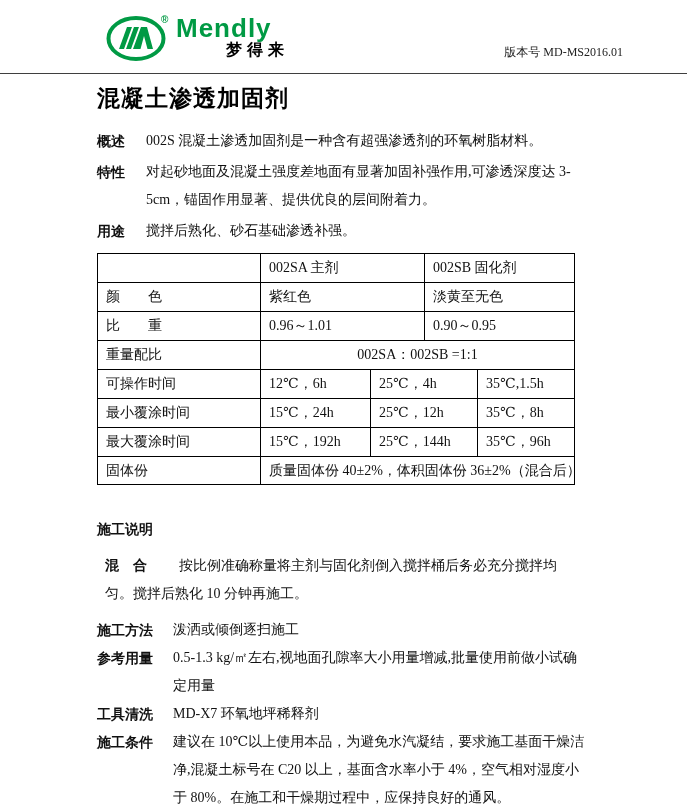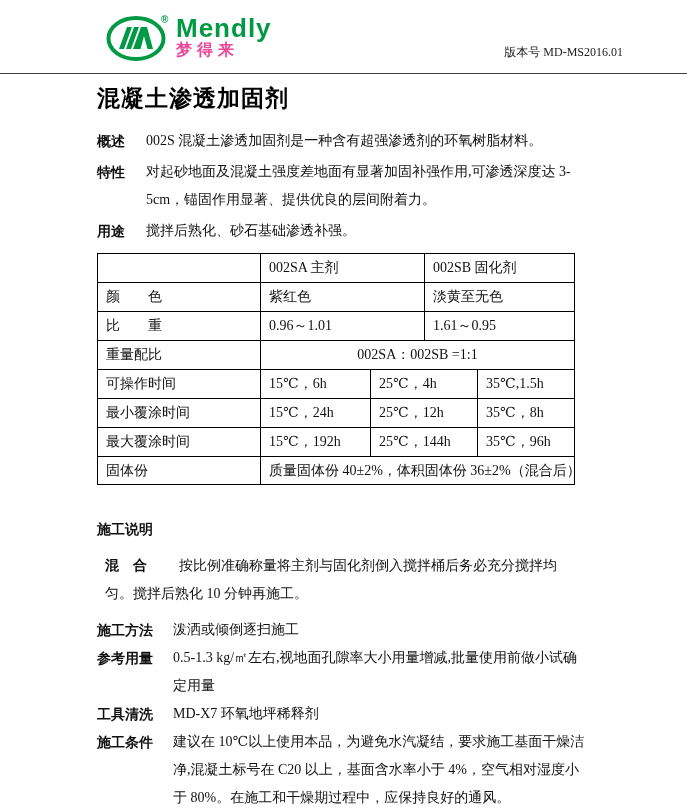--- a/index.html
+++ b/index.html
@@ -10,22 +10,22 @@
   }
   
   .hdr{position:relative;height:73px;border-bottom:1px solid #3f3f3f;}
   .logo{position:absolute;left:106px;top:15px;display:flex;align-items:flex-start;}
   .mark{position:relative;width:66px;height:48px;}
   .reg{position:absolute;left:55px;top:-1px;color:#009A44;font-size:10px;
        font-family:"Liberation Sans",sans-serif;font-weight:bold;}
   .brand-text{margin-left:4px;}
   .brand-en{color:#009A44;font-weight:800;font-size:26px;line-height:26px;
             font-family:"Liberation Sans",sans-serif;letter-spacing:1px;}
-  .brand-cn{color:#ec4899;font-weight:bold;font-size:16px;line-height:18px;
-            letter-spacing:5px;font-family:"Liberation Sans",sans-serif;}
+  .brand-cn{color:#000000;font-weight:bold;font-size:16px;line-height:18px;
+            letter-spacing:5px;margin-left:50px;font-family:"Liberation Sans",sans-serif;}
   .version{position:absolute;right:64px;top:44px;font-size:12px;color:#222;}
   
   .content{margin-left:97px;width:493px;}
   .title{font-family:"Liberation Sans",sans-serif;font-size:23px;font-weight:bold;
          color:#000;margin:9px 0 0 0;line-height:30px;letter-spacing:1px;}
   .intro{margin-top:14px;}
   .para{display:flex;line-height:28px;margin:0 0 3px 0;}
   .para .lbl{flex:0 0 49px;font-weight:bold;font-family:"Liberation Sans",sans-serif;}
   .para .txt{flex:1;}
   .sec-title{font-weight:bold;font-family:"Liberation Sans",sans-serif;
@@ -105,29 +105,29 @@
         <div class="tc w-b">002SB 固化剂</div>
       </div>
       <div class="trow">
         <div class="tc w-lab">颜　　色</div>
         <div class="tc w-a">紫红色</div>
         <div class="tc w-b">淡黄至无色</div>
       </div>
       <div class="trow">
         <div class="tc w-lab">比　　重</div>
         <div class="tc w-a">0.96～1.01</div>
-        <div class="tc w-b">1.61～0.95</div>
+        <div class="tc w-b">0.90～0.95</div>
       </div>
       <div class="trow">
         <div class="tc w-lab">重量配比</div>
         <div class="tc w-merge center">002SA：002SB =1:1</div>
       </div>
       <div class="trow">
         <div class="tc w-lab">可操作时间</div>
-        <div class="tc w-t1">15℃，6h</div>
+        <div class="tc w-t1">12℃，6h</div>
         <div class="tc w-t2">25℃，4h</div>
         <div class="tc w-t3">35℃,1.5h</div>
       </div>
       <div class="trow">
         <div class="tc w-lab">最小覆涂时间</div>
         <div class="tc w-t1">15℃，24h</div>
         <div class="tc w-t2">25℃，12h</div>
         <div class="tc w-t3">35℃，8h</div>
       </div>
       <div class="trow">

